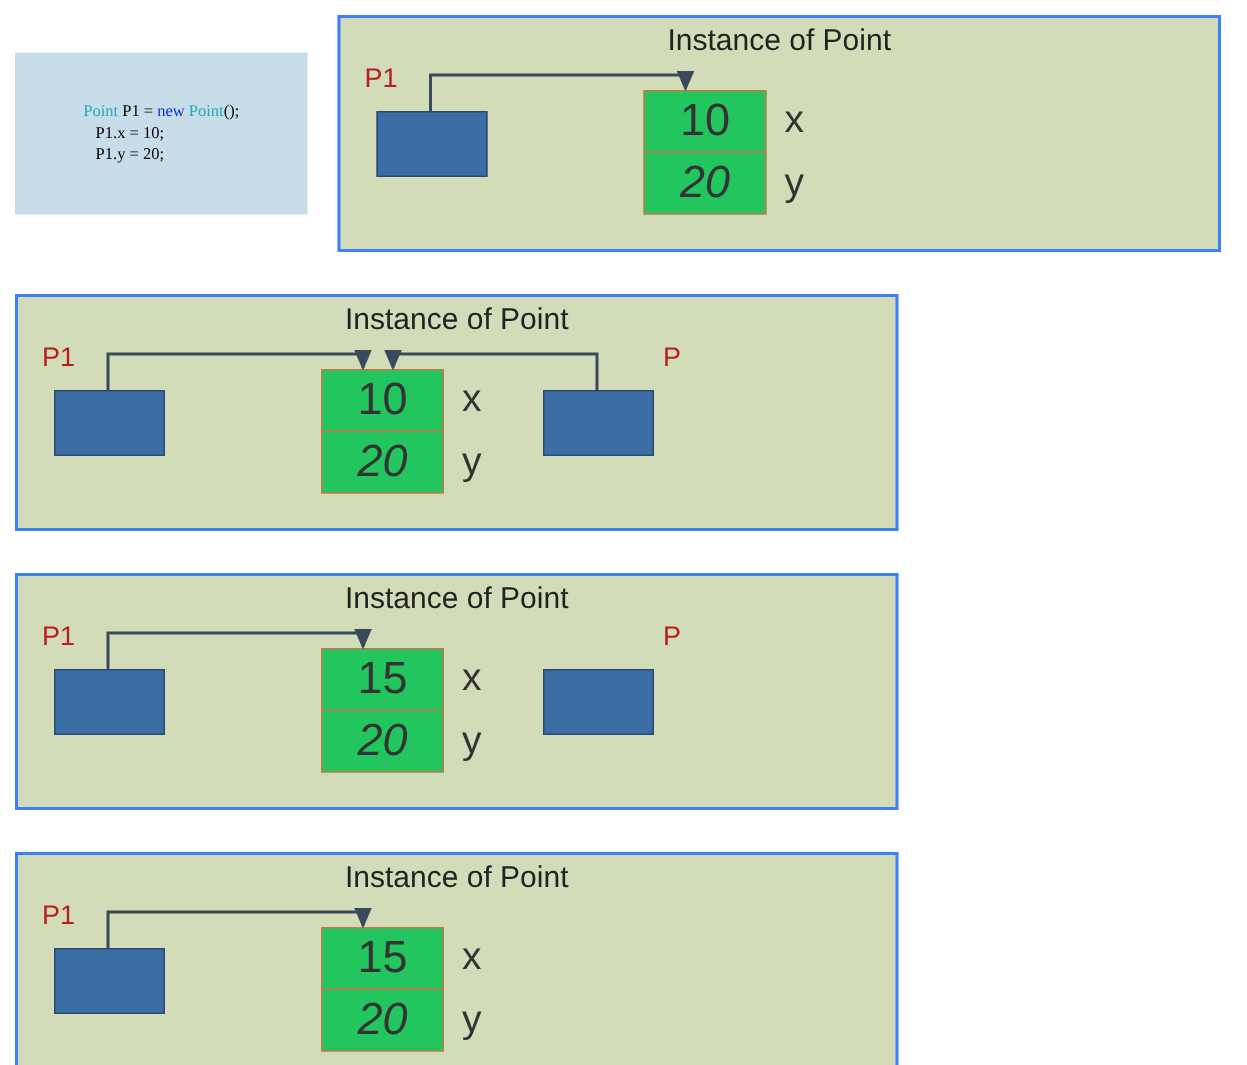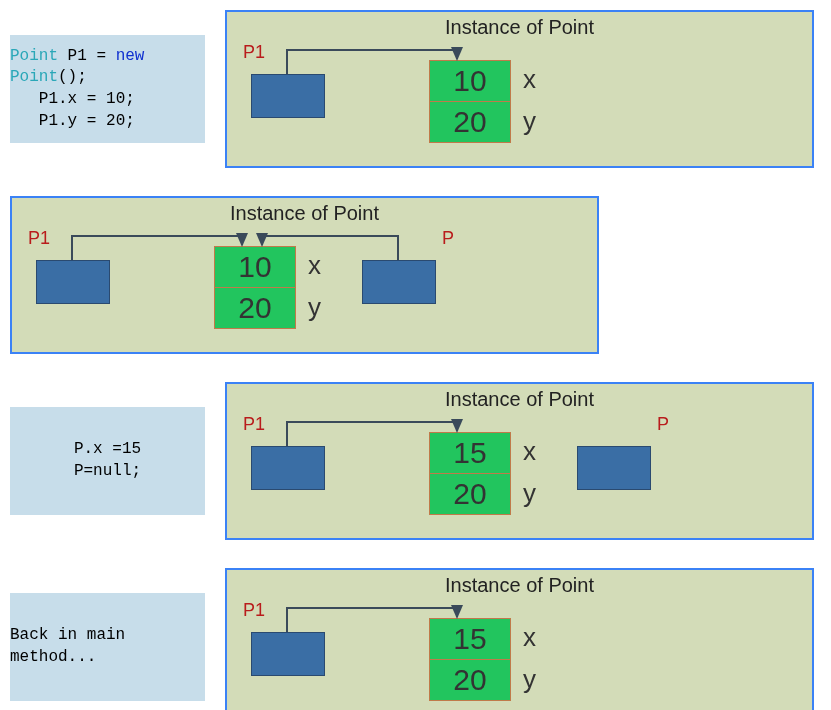--- a/index.html
+++ b/index.html
@@ -18,23 +18,23 @@
     width: 195px;
     height: 108px;
     background: #c7ddea;
     display: flex;
     align-items: center;
     justify-content: center;
     margin-right: 20px;
     flex-shrink: 0;
   }
   .code-box pre {
-    margin: 0;
-    font-family: Liberation Mono, monospace;
-    font-size: 16px;
+    margin: 16px;
+    font-family: Liberation Serif, serif;
+    font-size: 11px;
     line-height: 1.35;
     white-space: pre-wrap;
     text-align: left;
   }
   .kw-type { color: #2aa7b8; }
   .kw-new  { color: #1030d0; }
   .kw-mod  { color: #1030d0; }
   .diagram {
     position: relative;
     width: 585px;
@@ -73,21 +73,21 @@
     height: 42px;
     background: #22c55e;
     border: 1px solid #c07a4a;
     display: flex;
     align-items: center;
     justify-content: center;
     font-size: 30px;
     color: #333;
     box-sizing: border-box;
   }
-  .val-cell + .val-cell { margin-top: -1px; }
+  .val-cell + .val-cell { margin-top: -1px; font-style: italic; }
   .field-label {
     position: absolute;
     font-size: 26px;
     color: #333;
   }
   svg.arrows {
     position: absolute;
     left: 0; top: 0;
     width: 100%; height: 100%;
     pointer-events: none;
@@ -141,24 +141,20 @@
             <marker id="ah1" markerWidth="8" markerHeight="8" refX="6" refY="3" orient="auto">
               <path d="M0,0 L7,3 L0,6 Z" fill="#3a4a5a"></path>
             </marker>
           </defs>
           <path d="M60,62 L60,38 L230,38 L230,47" fill="none" stroke="#3a4a5a" stroke-width="2" marker-end="url(#ah1)"></path>
           <path d="M386,62 L386,38 L250,38 L250,47" fill="none" stroke="#3a4a5a" stroke-width="2" marker-end="url(#ah1)"></path>
         </svg>
       </div>
     </div>
     <div class="row">
-      <div class="code-box">
-        <pre>P.x =15
-P=null;</pre>
-      </div>
       <div class="diagram">
         <div class="title">Instance of Point</div>
         <div class="ref-label" style="left: 16px; top: 30px;">P1</div>
         <div class="ref-box" style="left: 24px; top: 62px;"></div>
         <div class="val-stack">
           <div class="val-cell">15</div>
           <div class="val-cell">20</div>
         </div>
         <div class="field-label" style="left: 296px; top: 52px;">x</div>
         <div class="field-label" style="left: 296px; top: 94px;">y</div>
@@ -168,23 +164,20 @@
           <defs>
             <marker id="ah2" markerWidth="8" markerHeight="8" refX="6" refY="3" orient="auto">
               <path d="M0,0 L7,3 L0,6 Z" fill="#3a4a5a"></path>
             </marker>
           </defs>
           <path d="M60,62 L60,38 L230,38 L230,47" fill="none" stroke="#3a4a5a" stroke-width="2" marker-end="url(#ah2)"></path>
         </svg>
       </div>
     </div>
     <div class="row">
-      <div class="code-box">
-        <pre>Back in main method...</pre>
-      </div>
       <div class="diagram">
         <div class="title">Instance of Point</div>
         <div class="ref-label" style="left: 16px; top: 30px;">P1</div>
         <div class="ref-box" style="left: 24px; top: 62px;"></div>
         <div class="val-stack">
           <div class="val-cell">15</div>
           <div class="val-cell">20</div>
         </div>
         <div class="field-label" style="left: 296px; top: 52px;">x</div>
         <div class="field-label" style="left: 296px; top: 94px;">y</div>

